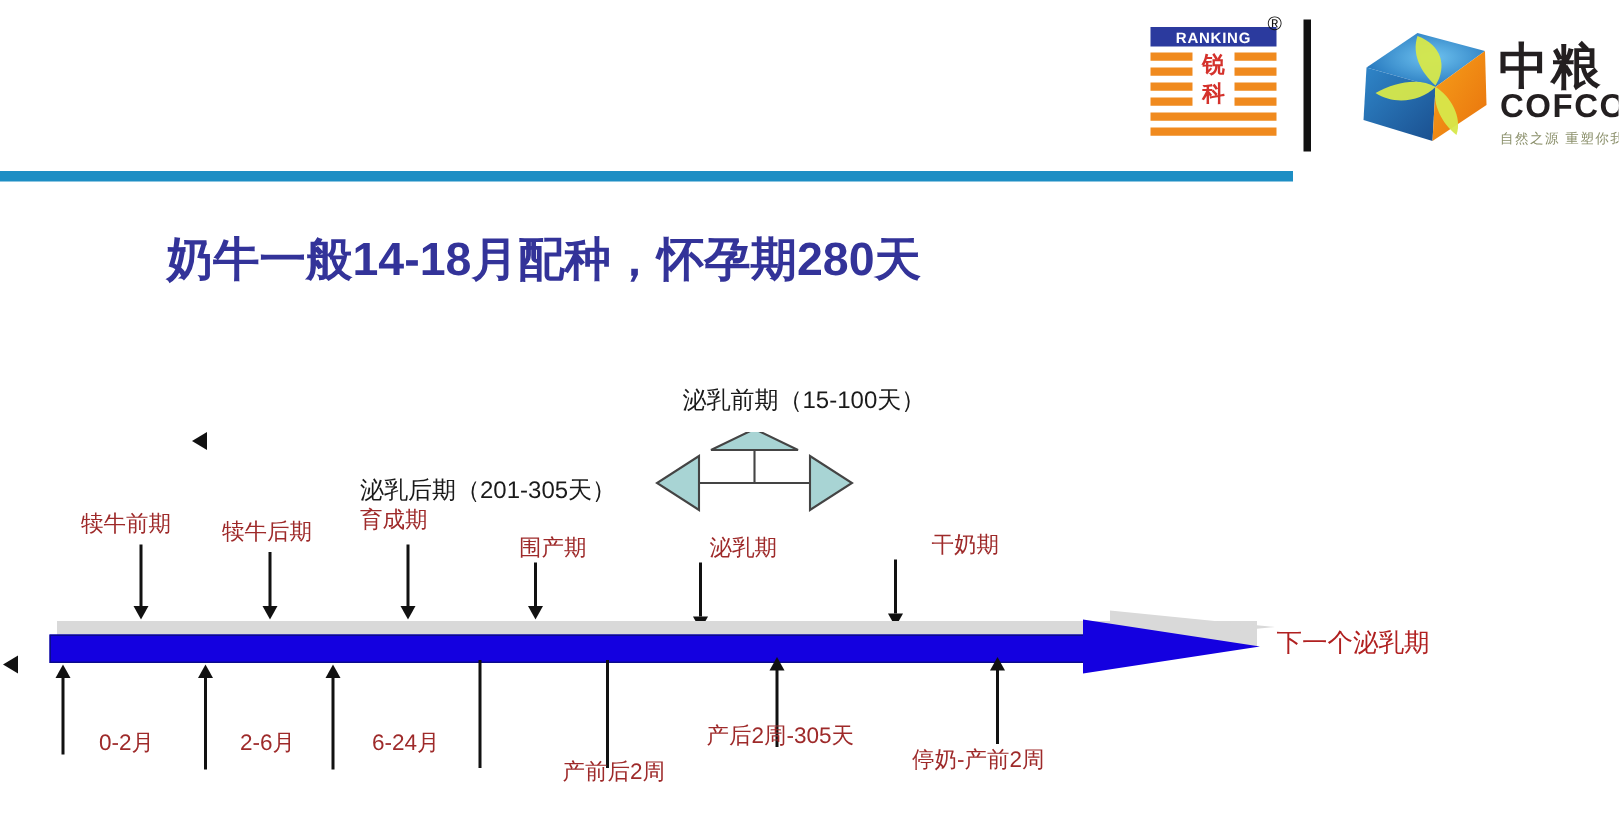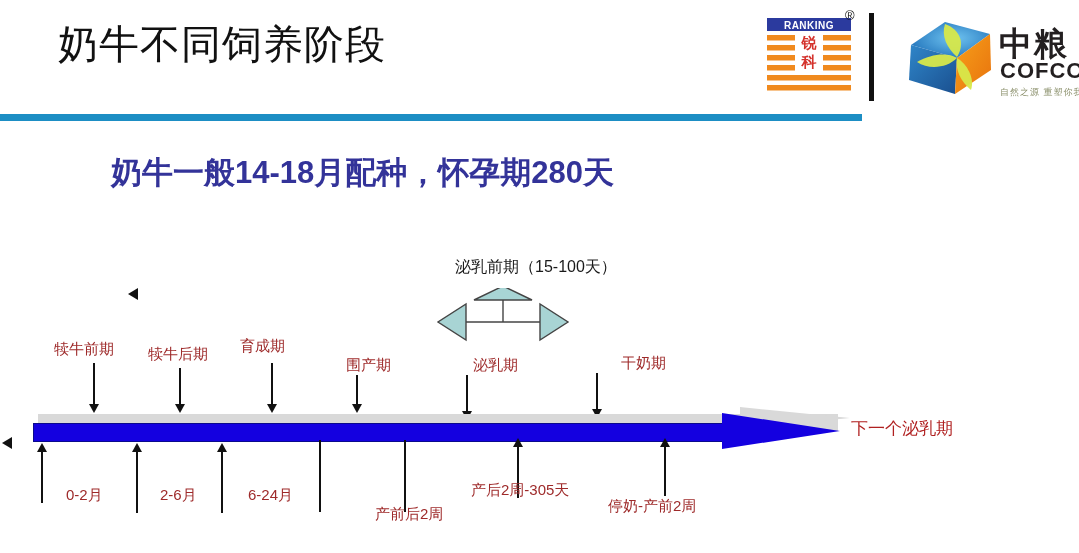--- a/index.html
+++ b/index.html
@@ -119,21 +119,20 @@
   }
 
   
   .t-arrow{position:absolute;left:436px;top:288px;width:136px;height:60px;}
 </style>
 </head>
 <body>
 
 <div class="slide">
 
-  <div class="title">奶牛不同饲养阶段</div>
   <div class="divider"></div>
 
   <svg class="logo-ranking" viewBox="0 0 92 86">
     <rect x="0" y="0" width="92" height="86" fill="#ffffff"></rect>
     <rect x="4" y="4" width="84" height="13" fill="#2b3a9e"></rect>
     <text x="46" y="14.5" font-family="Liberation Sans, sans-serif" font-size="10" font-weight="bold" fill="#ffffff" text-anchor="middle" letter-spacing="0.5">RANKING</text>
     <g fill="#f08a1e">
       <rect x="4" y="21" width="84" height="5.5"></rect>
       <rect x="4" y="31" width="84" height="5.5"></rect>
       <rect x="4" y="41" width="84" height="5.5"></rect>
@@ -173,20 +172,21 @@
   <div class="cofco-cn">中粮</div>
   <div class="cofco-en">COFCO</div>
   <div class="cofco-tag">自然之源 重塑你我</div>
 
   <div class="subtitle">奶牛一般14-18月配种，怀孕期280天</div>
 
   <div class="mini-tri" style="left:128px;top:288px;"></div>
   <div class="mini-tri" style="left:2px;top:437px;"></div>
 
   <div class="lbl lbl-black" style="left:455px;top:257px;">泌乳前期（15-100天）</div>
+  <div class="lbl lbl-black" style="left:240px;top:317px;">泌乳后期（201-305天）</div>
 
   <svg class="t-arrow" viewBox="0 0 136 60">
     <polygon points="38,12 67,-2 96,12" fill="#a8d4d4" stroke="#444444" stroke-width="1.4"></polygon>
     <polygon points="30,16 30,52 2,34" fill="#a8d4d4" stroke="#444444" stroke-width="1.4"></polygon>
     <polygon points="104,16 104,52 132,34" fill="#a8d4d4" stroke="#444444" stroke-width="1.4"></polygon>
     <line x1="67" y1="12" x2="67" y2="34" stroke="#444444" stroke-width="1.4"></line>
     <line x1="30" y1="34" x2="104" y2="34" stroke="#444444" stroke-width="1.4"></line>
   </svg>
 
   <div class="lbl lbl-red" style="left:54px;top:340px;">犊牛前期</div>

